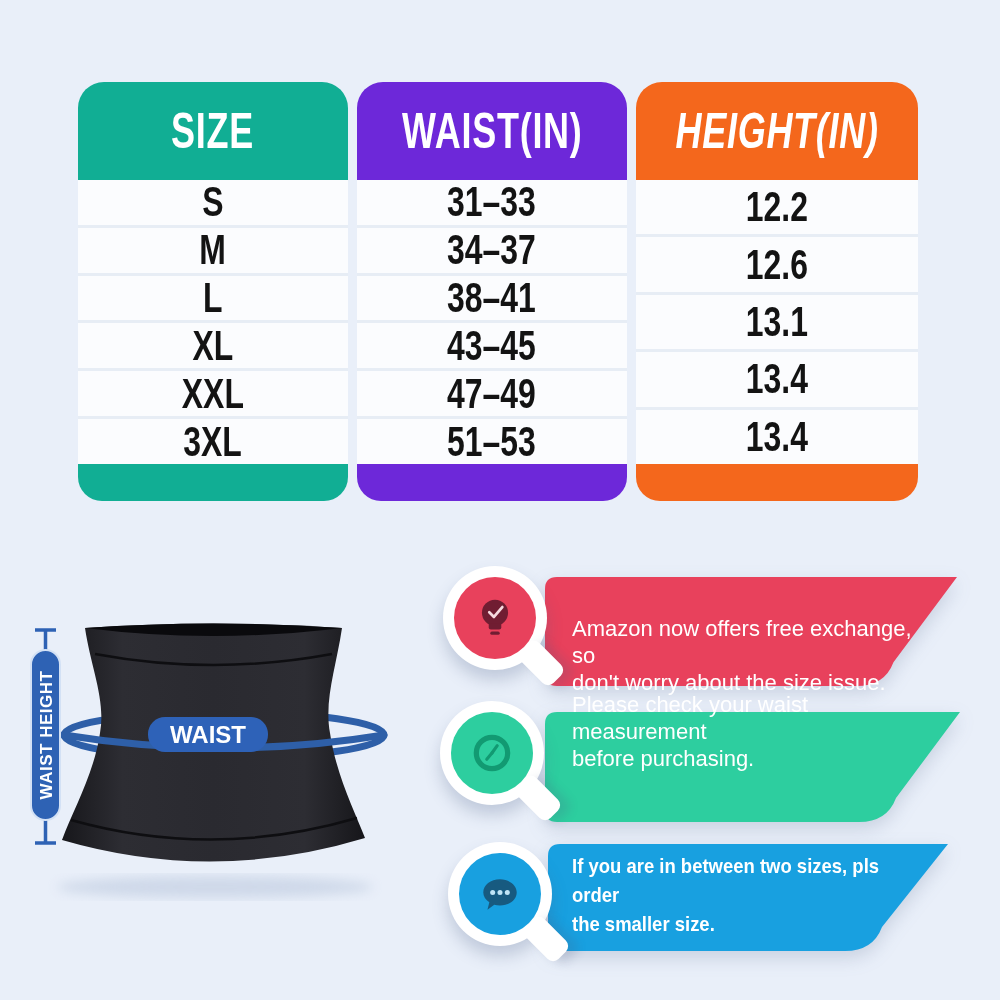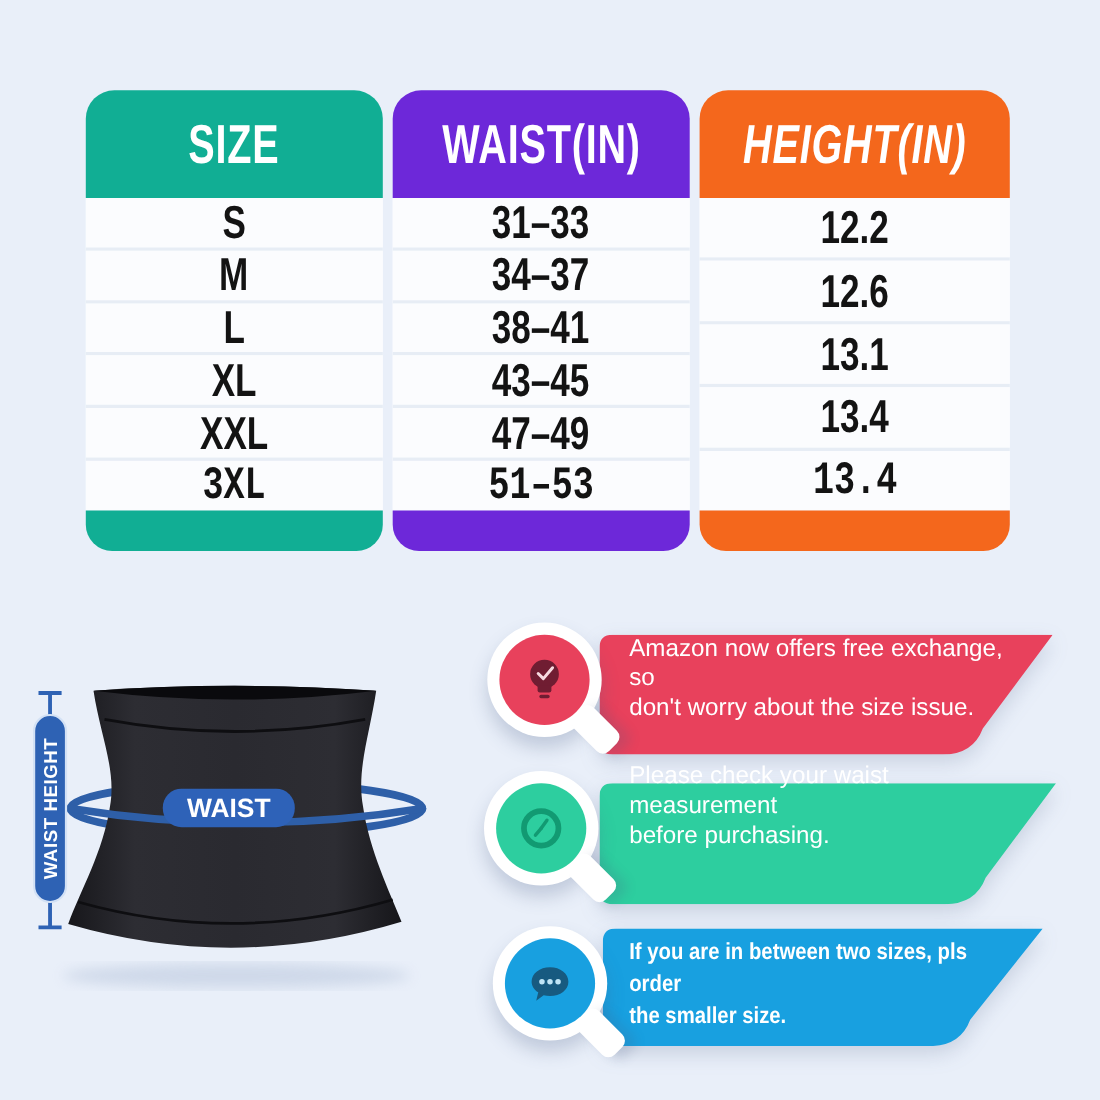--- a/index.html
+++ b/index.html
@@ -15,21 +15,21 @@
     height:98px;display:flex;align-items:center;justify-content:center;
     border-radius:26px 26px 0 0;color:#fff;font-size:50px;font-weight:700;
   }
   .col-header .cond{display:inline-block;transform:scaleX(0.72);letter-spacing:1px;}
   .col-body{height:284px;display:flex;flex-direction:column;background:#FBFCFE;}
   .cell{
     flex:1;display:flex;align-items:center;justify-content:center;
     border-bottom:3px solid #E7EDF5;background:#FBFCFE;
     font-size:42px;font-weight:700;color:#131313;line-height:1;
   }
-  .cell:last-child{border-bottom:none;font-family:Liberation Mono, monospace;}
+  .cell:last-child{border-bottom:none;}
   .cell .cond{display:inline-block;transform:scaleX(0.76);}
   .col-footer{height:37px;border-radius:0 0 24px 24px;}
   .teal-bg{background:#11AE94;}
   .blue-bg{background:#6d28d9;justify-content:center;}
   .orange-bg{background:#F4671C;font-style:italic;}
 
   
   .banner{position:absolute;filter:drop-shadow(0 7px 9px rgba(70,90,130,0.20));}
   .banner svg{display:block;}
   .note-text{
@@ -181,21 +181,21 @@
 
     <rect x="16" y="62" width="29" height="170" rx="14.5" fill="#2E62B4" stroke="#D3E1F5" stroke-width="2"></rect>
     <text transform="translate(36.5,147) rotate(-90)" text-anchor="middle" fill="#ffffff" font-size="17" font-weight="700" letter-spacing="0.5" font-family="Liberation Sans, sans-serif">WAIST HEIGHT</text>
   </svg>
 
   <div class="banner" style="left:545px;top:577px;">
     <svg width="412" height="109" viewBox="0 0 415 110" preserveAspectRatio="none">
       <path class="banner-red" d="M12,0 H415 L351,86 Q342,110 314,110 H12 Q0,110 0,98 V12 Q0,0 12,0 Z"></path>
     </svg>
   </div>
-  <div class="note-text" style="left:572px;top:561px;width:368px;height:109px;">
+  <div class="note-text" style="left:572px;top:601px;width:368px;height:109px;">
     <span>Amazon now offers free exchange, so</span>
     <span>don't worry about the size issue.</span>
   </div>
   <div class="badge" style="left:443px;top:566px;">
     <div class="inner red-bg">
       <svg width="46" height="46" viewBox="0 0 44 44">
         <circle cx="22" cy="17" r="12.5" fill="#701D32"></circle>
         <path d="M16,27 h12 v4 a2,2 0 0 1 -2,2 h-8 a2,2 0 0 1 -2,-2 Z" fill="#701D32"></path>
         <rect x="17.5" y="35" width="9" height="3" rx="1.5" fill="#701D32"></rect>
         <path d="M16.5,16.5 L21,21 L29,11.5" fill="none" stroke="#F6D9DF" stroke-width="2.6" stroke-linecap="round" stroke-linejoin="round"></path>

